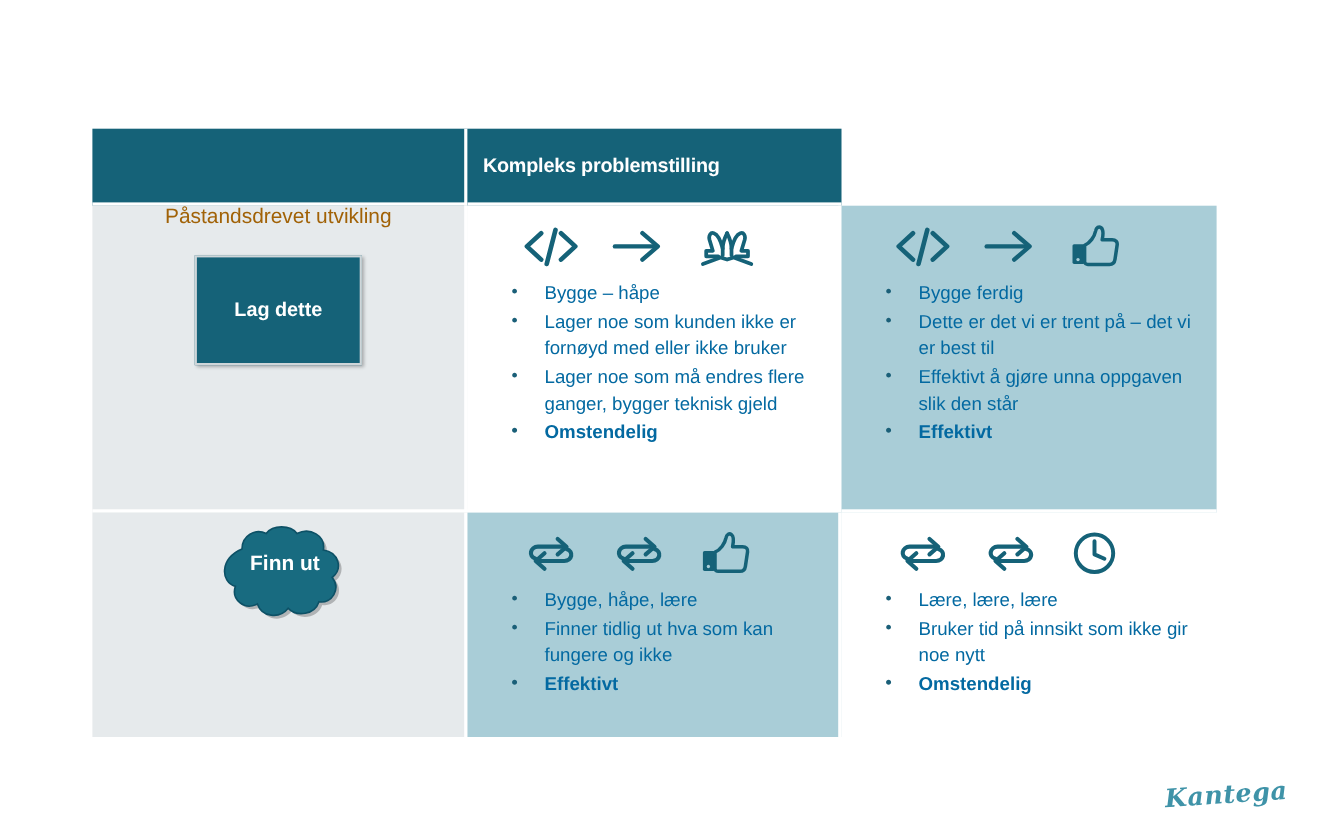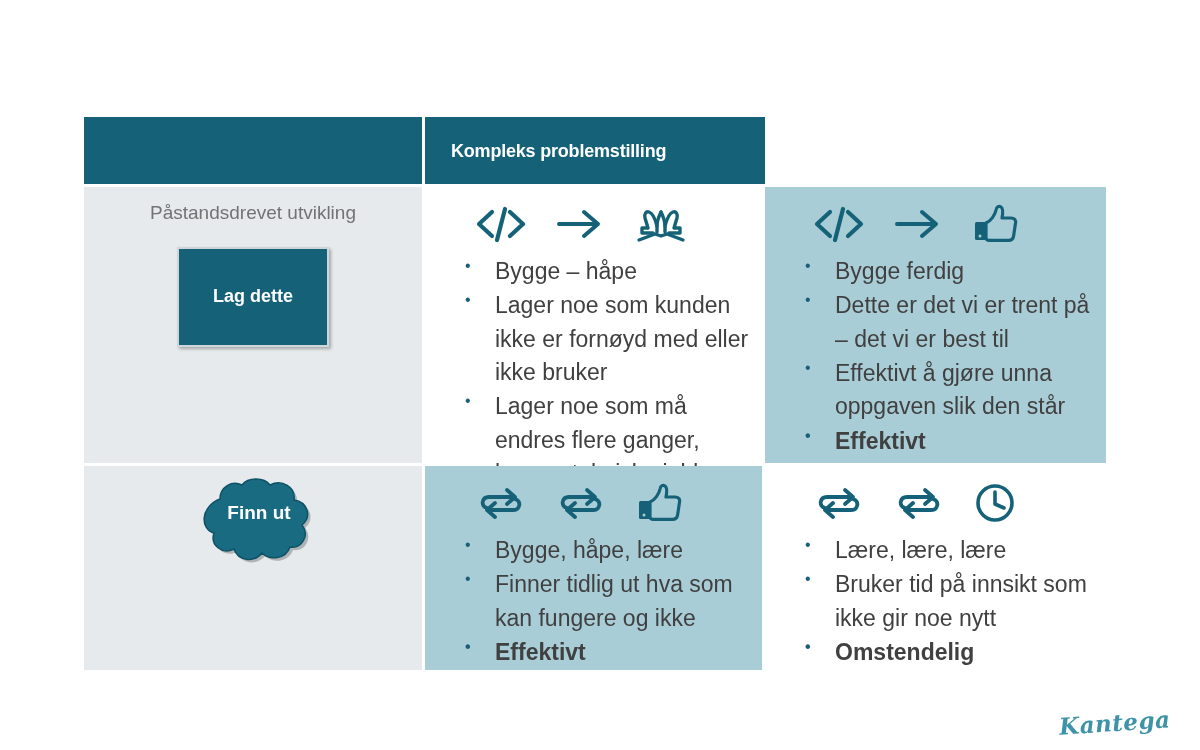--- a/index.html
+++ b/index.html
@@ -47,42 +47,41 @@
     border-bottom: 3px solid #ffffff;
   }
   .row-header .cell:last-child { border-right: none; }
 
   .header-text {
     color: #ffffff;
     font-size: 18px;
     font-weight: bold;
     letter-spacing: -0.2px;
     position: absolute;
-    left: 26px;
+    left: 14px;
     top: 50%;
     transform: translateY(-50%);
     white-space: nowrap;
   }
 
   
   .row-1 { height: 279px; }
   .row-2 { height: 204px; }
 
   .bg-grey  { background: #e6eaec; }
   .bg-white { background: #ffffff; }
   .bg-blue  { background: #a9cdd7; }
   .gap-r { border-right: 3px solid #ffffff; }
   .gap-b { border-bottom: 3px solid #ffffff; }
 
   
   .side-title {
     text-align: center;
-    color: #737373;
+    color: #a16207;
     font-size: 19px;
-    padding-top: 15px;
     line-height: 1.2;
   }
 
   .shape-wrap {
     display: flex;
     justify-content: center;
     align-items: center;
     margin-top: 22px;
   }
 
@@ -132,22 +131,22 @@
   .icon-row svg { display: block; }
 
   
   ul.bullets {
     list-style: none;
     margin: 0;
     padding: 6px 10px 0 34px;
   }
   ul.bullets li {
     position: relative;
-    color: #404040;
-    font-size: 23px;
+    color: #0369a1;
+    font-size: 17px;
     line-height: 1.45;
     padding-left: 36px;
     margin-bottom: 1px;
   }
   ul.bullets li::before {
     content: "\2022";
     position: absolute;
     left: 6px;
     top: -1px;
     font-size: 16px;

